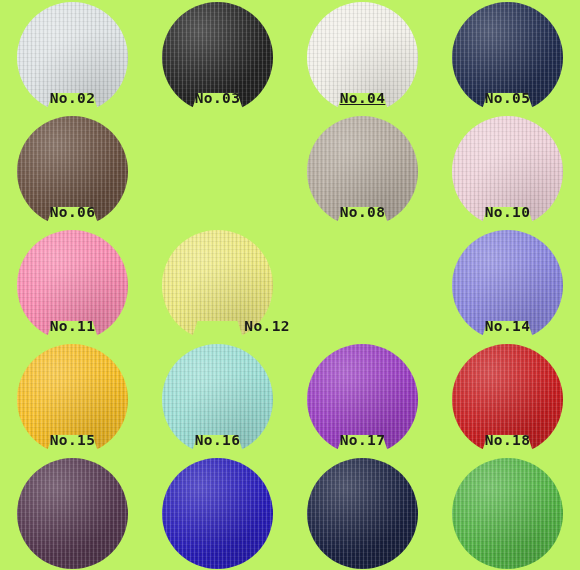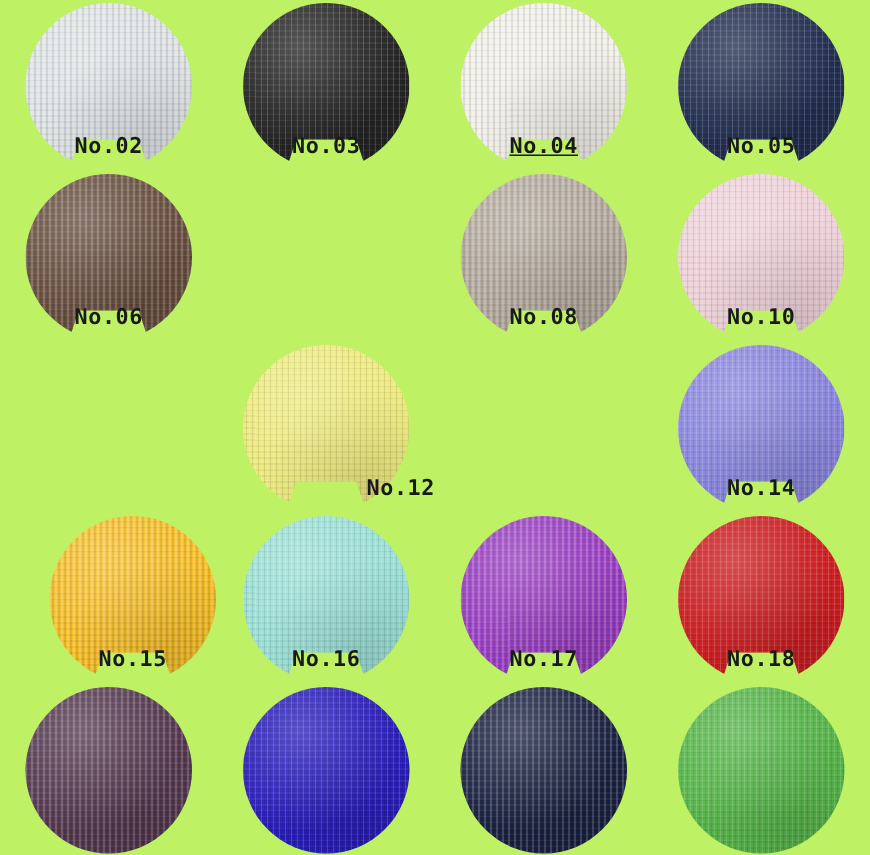--- a/index.html
+++ b/index.html
@@ -150,35 +150,42 @@
       </div>
       <div class="swatch-label" style="color: rgb(26, 26, 26);">No.08</div>
     </div>
     <div class="swatch-cell" style="left: 435px; top: 114px;">
       <div class="swatch-disc" style="background: rgb(239, 210, 218);">
         <div class="weave"></div>
         <div class="sheen"></div>
       </div>
       <div class="swatch-label" style="color: rgb(26, 26, 26);">No.10</div>
     </div>
+    <div class="swatch-cell" style="left: 0px; top: 228px;">
+      <div class="swatch-disc" style="background: rgb(250, 140, 178);">
+        <div class="weave"></div>
+        <div class="sheen"></div>
+      </div>
+      <div class="swatch-label" style="color: rgb(26, 26, 26);">No.11</div>
+    </div>
     <div class="swatch-cell" style="left: 145px; top: 228px;">
       <div class="swatch-disc" style="background: rgb(238, 234, 128);">
         <div class="weave"></div>
         <div class="sheen"></div>
       </div>
       <div class="swatch-label" style="color: rgb(26, 26, 26); text-align: right;">No.12</div>
     </div>
     <div class="swatch-cell" style="left: 435px; top: 228px;">
       <div class="swatch-disc" style="background: rgb(139, 135, 224);">
         <div class="weave"></div>
         <div class="sheen"></div>
       </div>
       <div class="swatch-label" style="color: rgb(26, 26, 26);">No.14</div>
     </div>
-    <div class="swatch-cell" style="left: 16px; top: 342px; text-decoration: underline;">
+    <div class="swatch-cell" style="left: 0px; top: 342px; text-decoration: underline;">
       <div class="swatch-disc" style="background: rgb(248, 191, 38);">
         <div class="weave"></div>
         <div class="sheen"></div>
       </div>
       <div class="swatch-label" style="color: rgb(26, 26, 26);">No.15</div>
     </div>
     <div class="swatch-cell" style="left: 145px; top: 342px;">
       <div class="swatch-disc" style="background: rgb(157, 224, 215);">
         <div class="weave"></div>
         <div class="sheen"></div>

